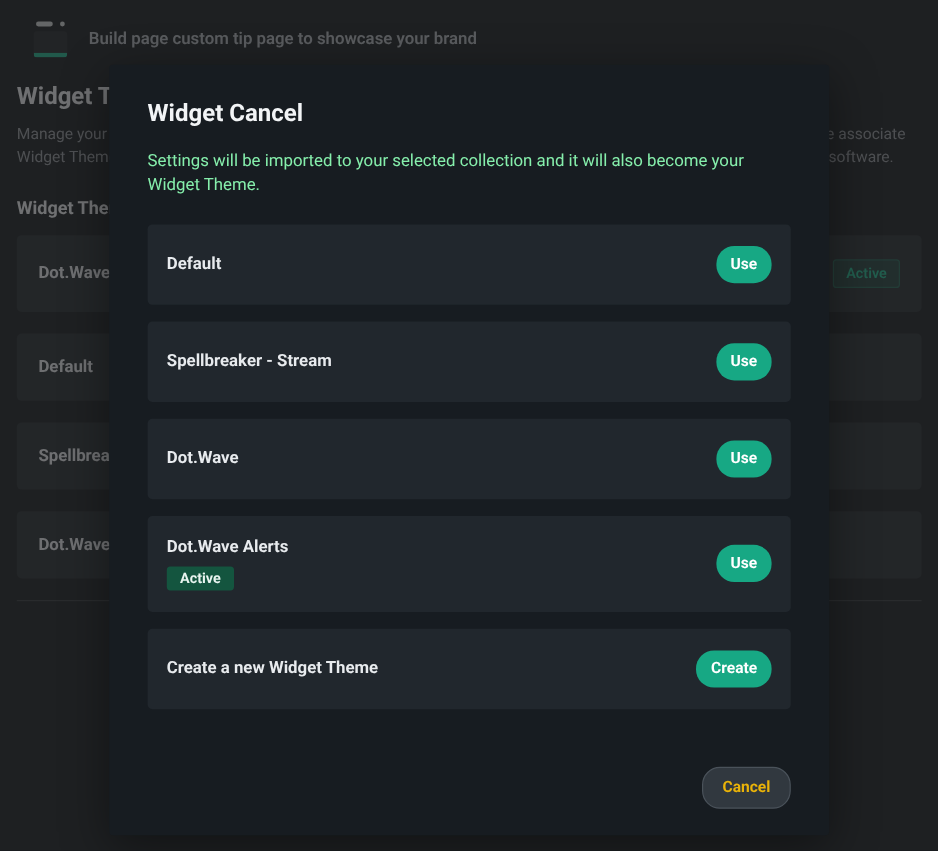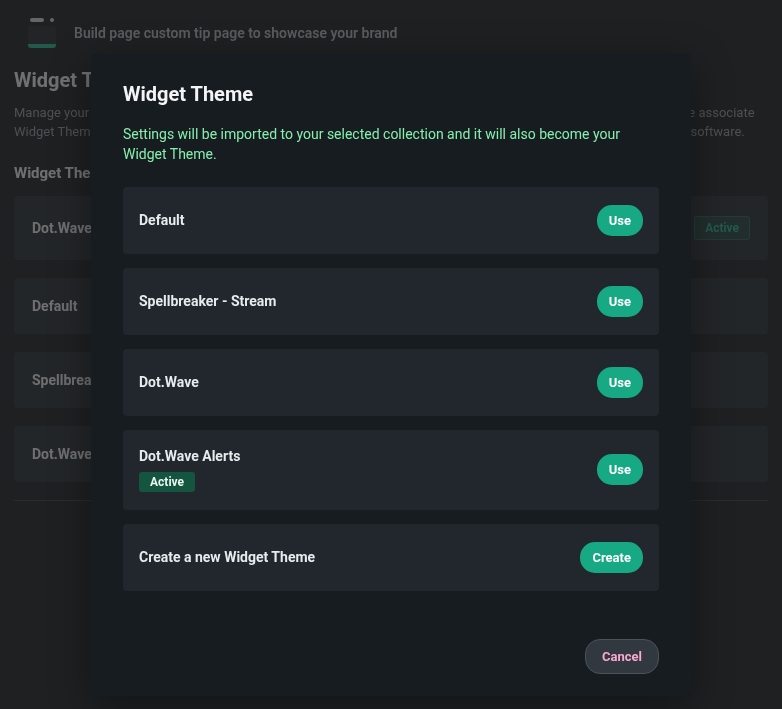--- a/index.html
+++ b/index.html
@@ -185,21 +185,21 @@
       background: #17a884;
       color: #ffffff;
     }
     .modal-footer {
       display: flex;
       justify-content: flex-end;
       margin-top: 48px;
     }
     .btn-cancel {
       background: #31383f;
-      color: #f9a8d4;
+      color: #eab308;
       border: 1px solid #4a525a;
       padding: 9px 16px;
     }
   </style>
 </head>
 <body>
 
 <div class="page">
   <div class="banner">
     <div class="banner-icon">
@@ -249,21 +249,21 @@
           <path d="M10 1l5 4-5 4V6C5 6 3 9 2 12c0-5 3-8 8-8V1z"></path>
         </svg>
     </div>
   </div>
 
   <hr class="hr">
 </div>
 
 <div class="overlay">
   <div class="modal">
-    <h2 class="modal-title">Widget Theme</h2>
+    <h2 class="modal-title">Widget Cancel</h2>
     <p class="modal-desc">Settings will be imported to your selected collection and it will also become your Widget Theme.</p>
 
     <div class="option-row">
       <div class="option-left">
         <span class="option-name">Default</span>
       </div>
       <button class="btn btn-primary">Use</button>
     </div>
 
     <div class="option-row">

